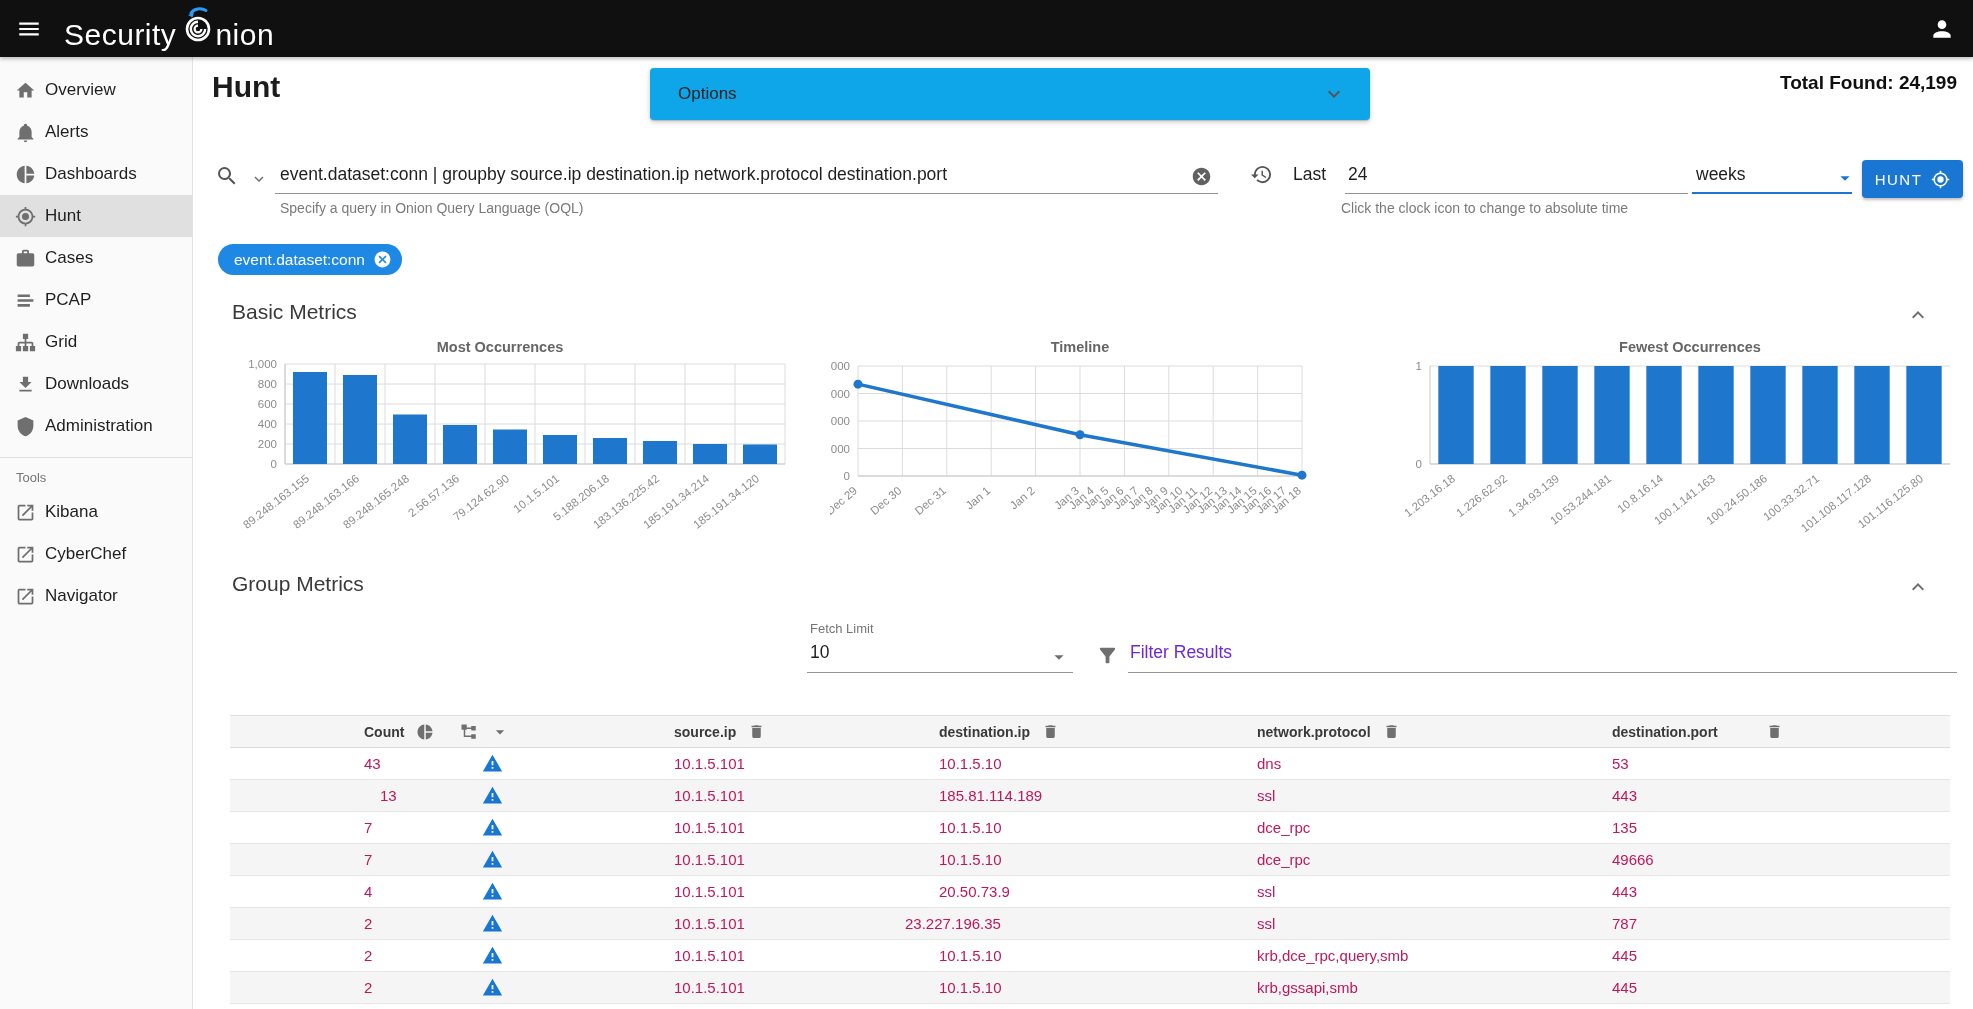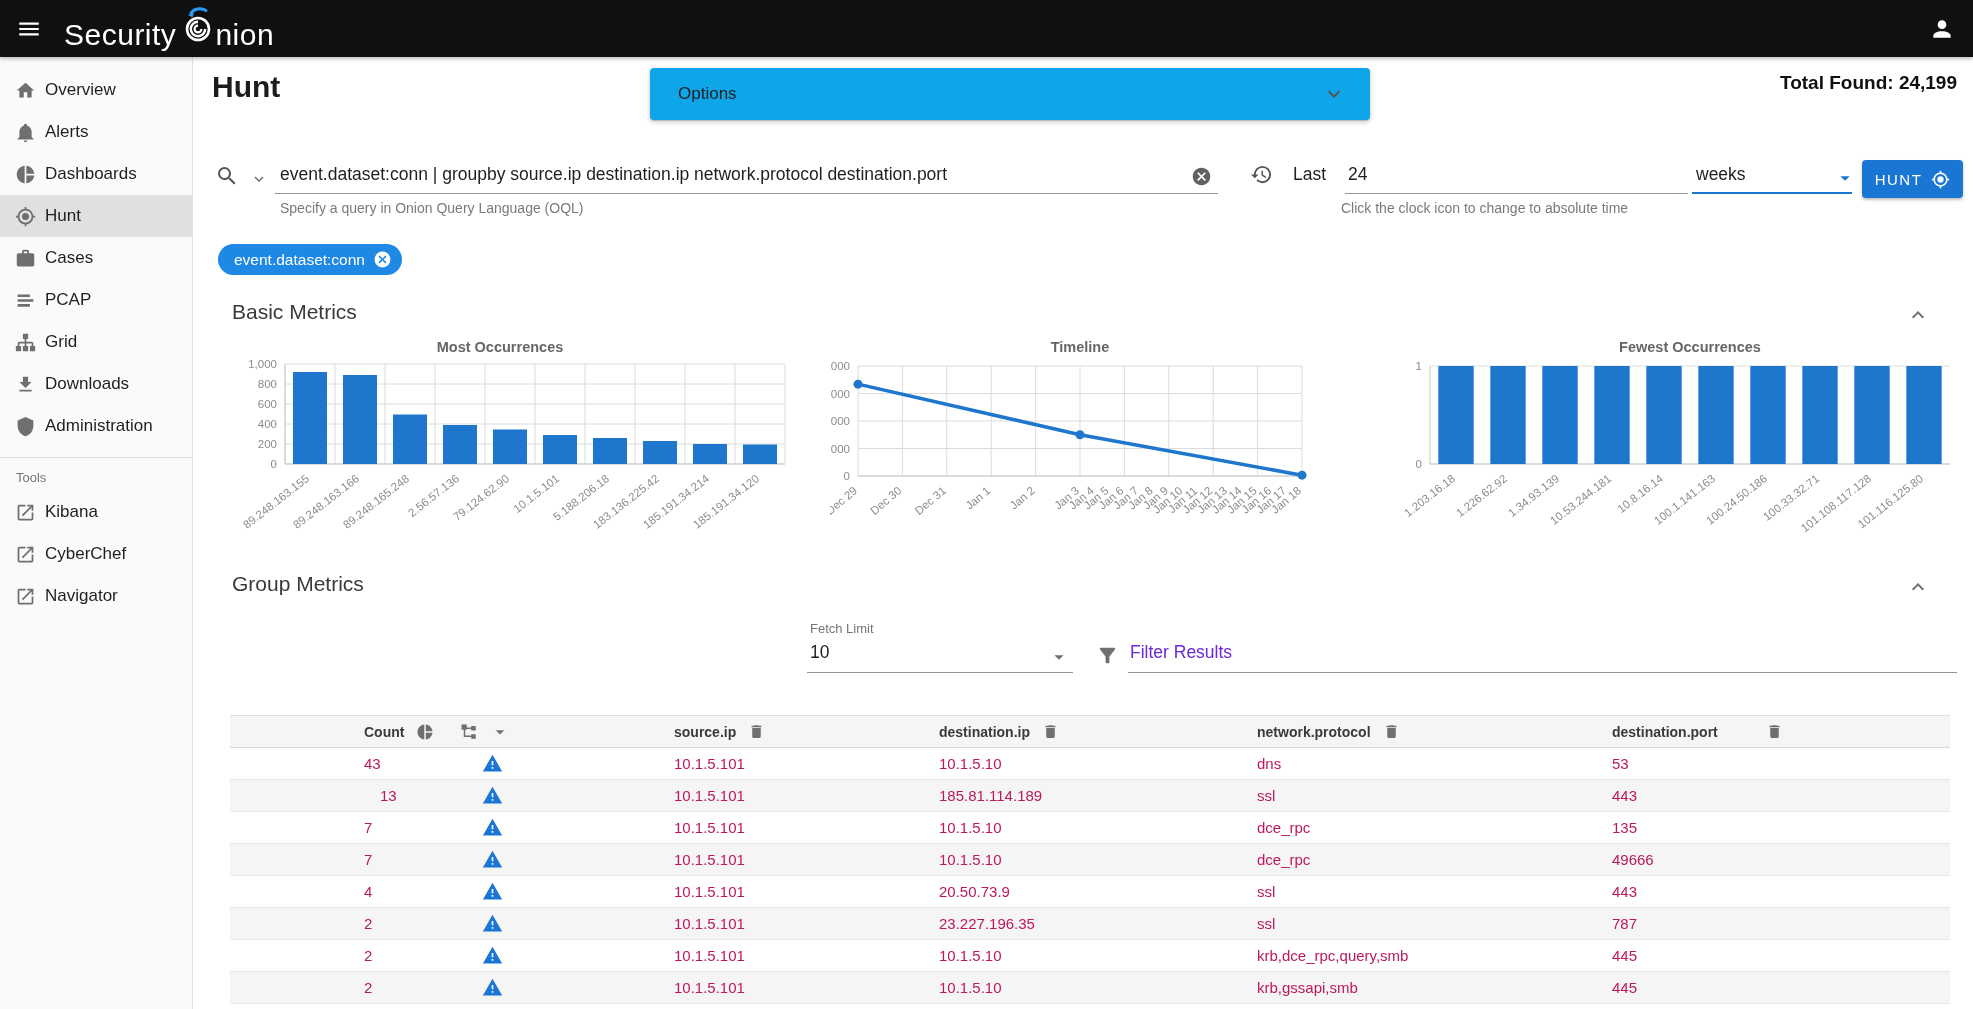--- a/index.html
+++ b/index.html
@@ -537,21 +537,21 @@
           <div class="t-cell" style="left: 1382px;">443</div>
         </div>
         <div class="t-row alt">
           <span class="icon warn" style="left: 252px;">
             <svg width="21" height="21" viewBox="0 0 24 24">
               <path d="M13,14H11V9H13M13,18H11V16H13M1,21H23L12,2L1,21Z" fill="currentColor"></path>
             </svg>
           </span>
           <div class="t-cell" style="left: 134px;">2</div>
           <div class="t-cell" style="left: 444px;">10.1.5.101</div>
-          <div class="t-cell" style="left: 709px; text-align: center;">23.227.196.35</div>
+          <div class="t-cell" style="left: 675px; text-align: center;">23.227.196.35</div>
           <div class="t-cell" style="left: 1027px;">ssl</div>
           <div class="t-cell" style="left: 1382px;">787</div>
         </div>
         <div class="t-row">
           <span class="icon warn" style="left: 252px;">
             <svg width="21" height="21" viewBox="0 0 24 24">
               <path d="M13,14H11V9H13M13,18H11V16H13M1,21H23L12,2L1,21Z" fill="currentColor"></path>
             </svg>
           </span>
           <div class="t-cell" style="left: 134px;">2</div>

